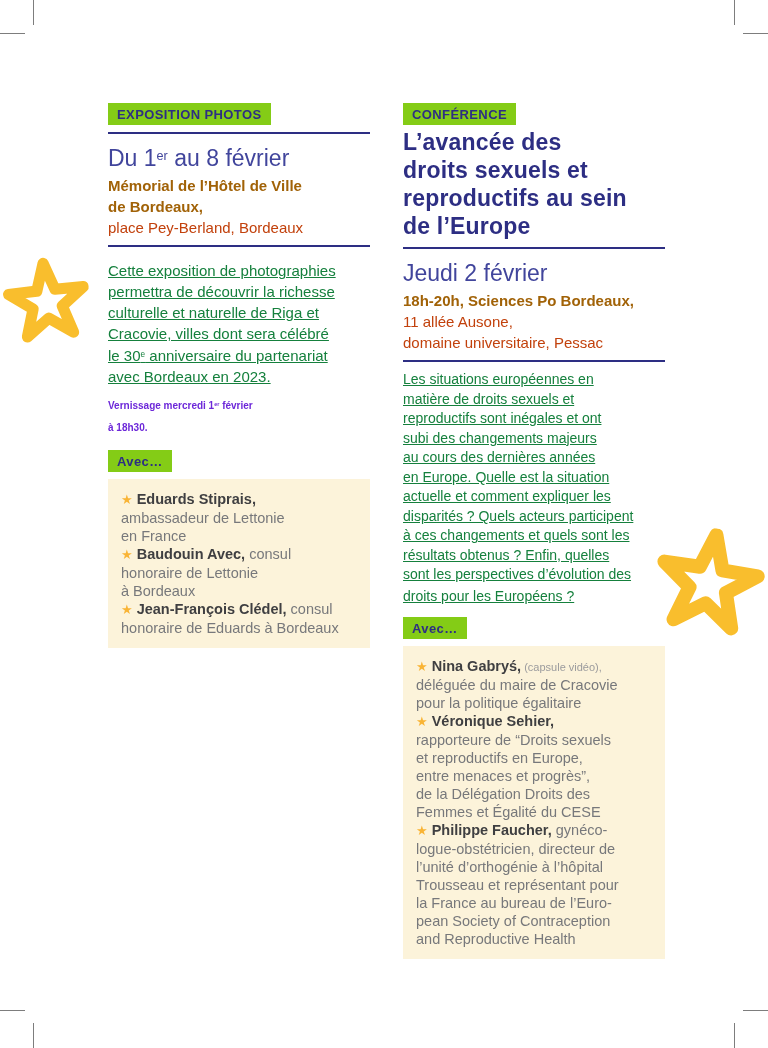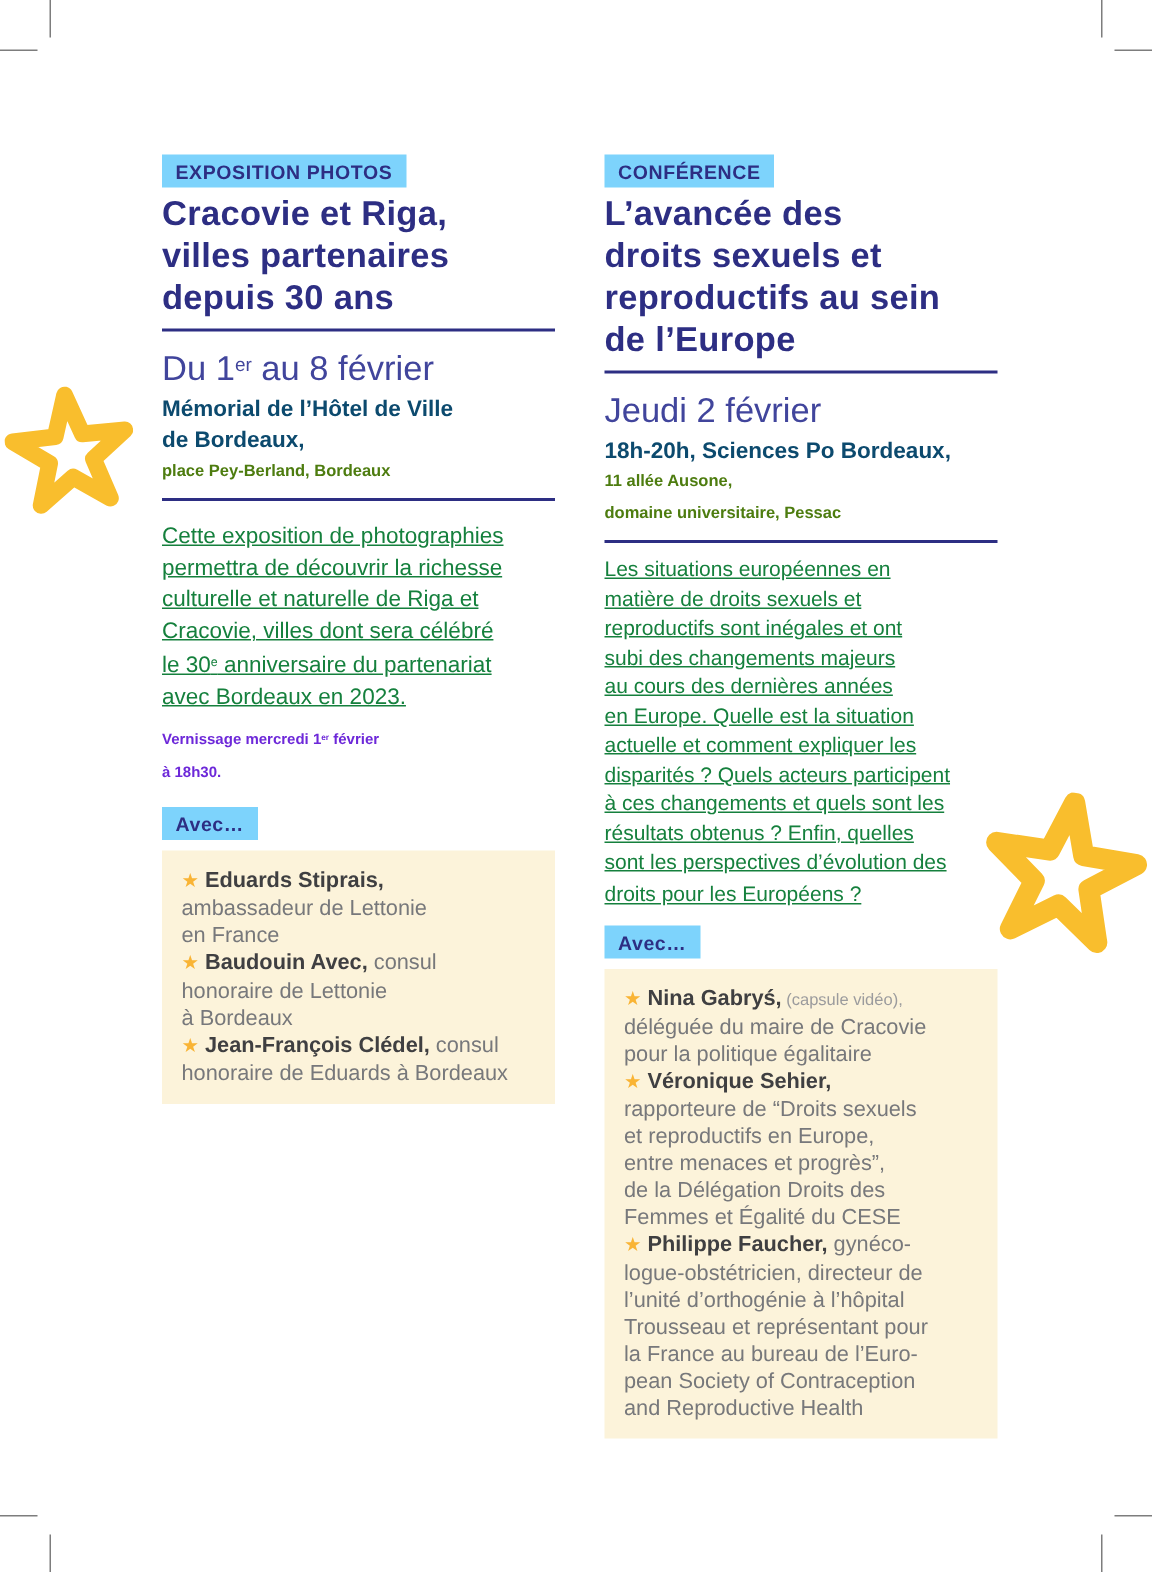--- a/index.html
+++ b/index.html
@@ -2,28 +2,28 @@
 <html><head>
 <meta charset="utf-8">
 <style>
   html,body{margin:0;padding:0;background:#ffffff;}
   .page{position:relative;width:768px;height:1048px;background:#ffffff;overflow:hidden;
         font-family:"Liberation Sans",sans-serif;}
   .mark{position:absolute;background:#7d7d7d;}
   .col{position:absolute;top:103px;width:262px;}
   .col-left{left:108px;}
   .col-right{left:403px;}
-  .badge{display:inline-block;background:#7dd3fc;color:#2D2E83;font-weight:bold;
+  .badge{display:inline-block;background:#84cc16;color:#2D2E83;font-weight:bold;
          font-size:13px;line-height:15px;padding:4px 9px 3px 9px;letter-spacing:0.4px;}
   .title{margin-top:3px;font-size:23px;line-height:28px;font-weight:bold;color:#2D2E83;
          white-space:pre-line;letter-spacing:0.2px;}
   .rule{height:0;border-top:2px solid #2D2E83;margin-top:7px;}
   .date{margin-top:9px;font-size:23px;line-height:26px;color:#41459C;}
-  .venue-bold{margin-top:4px;font-size:15px;line-height:21px;font-weight:bold;color:#0c4a6e;white-space:pre-line;}
-  .venue-light{font-size:11px;line-height:21px;color:#4d7c0f;white-space:pre-line;font-weight:bold;}
+  .venue-bold{margin-top:4px;font-size:15px;line-height:21px;font-weight:bold;color:#a16207;white-space:pre-line;}
+  .venue-light{font-size:15px;line-height:21px;color:#c2410c;white-space:pre-line;}
   .para{margin-top:13px;font-size:15px;line-height:21px;color:#15803d;white-space:pre-line;text-decoration:underline;}
   .col-right .para{margin-top:8px;font-size:14px;line-height:19.5px;}
   .highlight{margin-top:6px;font-size:10px;line-height:22px;font-weight:bold;color:#6d28d9;white-space:pre-line;}
   .avec{margin-top:11px;}
   .box{margin-top:7px;background:#FCF3DA;padding:11px 13px;font-size:14.5px;line-height:18px;color:#77787B;}
   .sp-name{font-weight:bold;color:#3F3F41;}
   .sp-desc{white-space:pre-line;}
   .sp-note{font-size:11px;color:#9B9B9D;}
   .star{color:#F9B435;font-size:13px;margin-right:4px;}
   .sup{font-size:0.55em;vertical-align:0.5em;}
@@ -50,23 +50,20 @@
       </svg>
   </div>
   <div class="doodle" style="left:650px;top:528px;width:118px;height:108px;transform:rotate(9deg);">
     <svg viewBox="0 0 100 100">
         <polygon points="50,6 60.6,37.4 93.7,37.8 67.1,57.6 77,89.2 50,70 23,89.2 32.9,57.6 6.3,37.8 39.4,37.4" fill="#ffffff" stroke="#F9BE2D" stroke-width="13" stroke-linejoin="round"></polygon>
       </svg>
   </div>
 
   <div class="col col-left">
     <span class="badge">EXPOSITION PHOTOS</span>
-    <div class="title">Cracovie et Riga,
-villes partenaires
-depuis 30 ans</div>
     <div class="rule"></div>
     <div class="date"><span>Du 1</span><span class="sup">er</span><span> au 8 février</span></div>
     <div class="venue-bold">Mémorial de l’Hôtel de Ville
 de Bordeaux,</div>
     <div class="venue-light">place Pey-Berland, Bordeaux</div>
     <div class="rule"></div>
     <div class="para"><span>Cette exposition de photographies
 permettra de découvrir la richesse
 culturelle et naturelle de Riga et
 Cracovie, villes dont sera célébré

